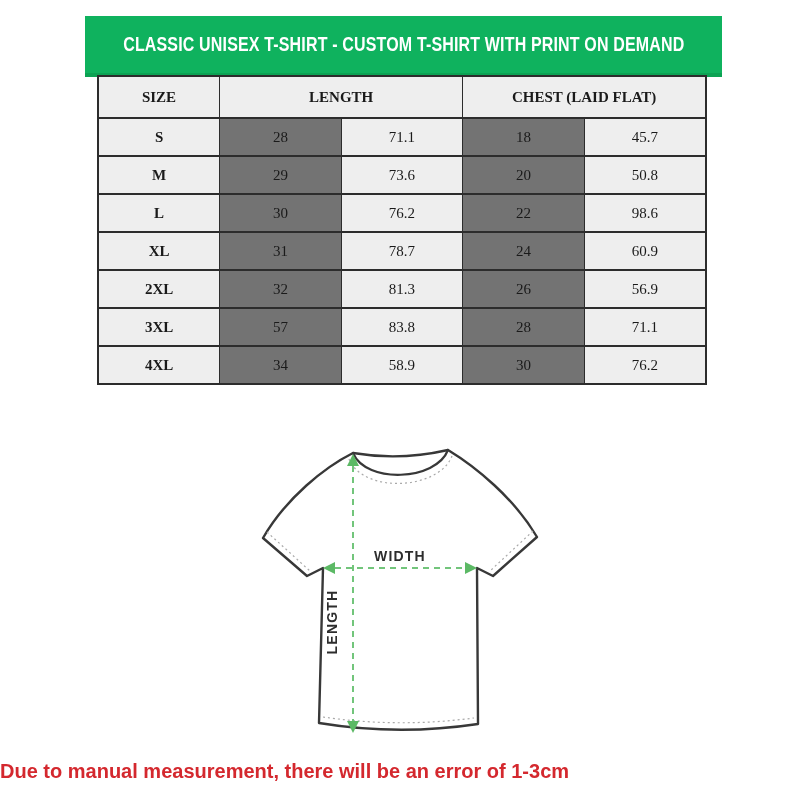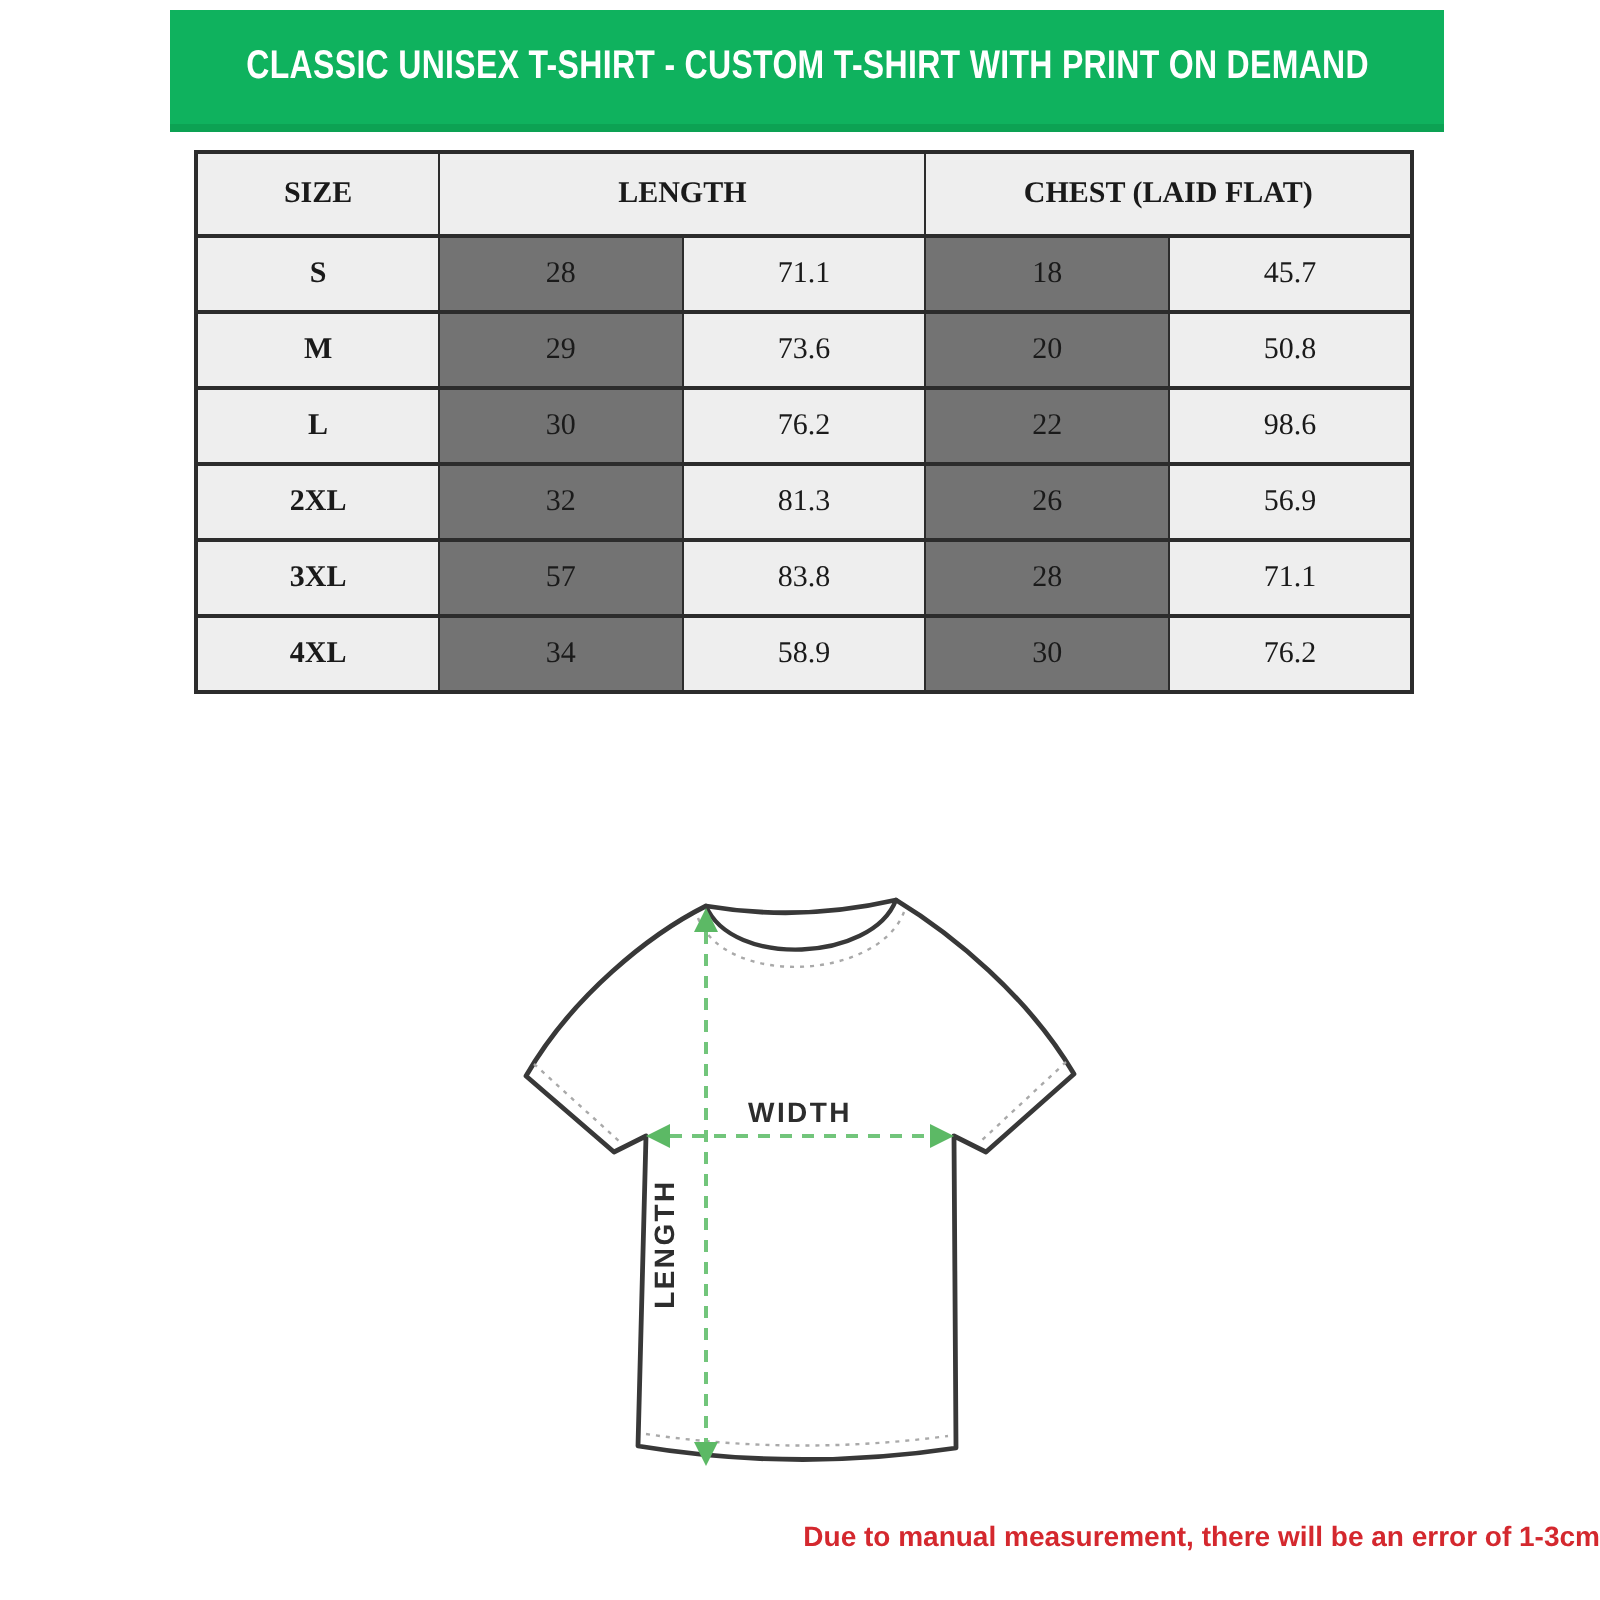--- a/index.html
+++ b/index.html
@@ -3,21 +3,21 @@
 <meta charset="utf-8">
 <style>
   html,body{margin:0;padding:0;background:#ffffff;}
   .page{
     position:relative;width:800px;height:800px;background:#ffffff;overflow:hidden;
     font-family:"Liberation Sans", sans-serif;color:#1a1a1a;
   }
 
   
   .banner{
-    position:absolute;left:85px;top:5px;width:637px;height:57px;
+    position:absolute;left:85px;top:16px;width:637px;height:57px;
     background:#0fb25e;border-bottom:4px solid #0ca253;
     display:flex;align-items:center;justify-content:center;
   }
   .banner-title{
     color:#ffffff;font-weight:bold;font-size:20px;letter-spacing:.2px;
     white-space:nowrap;transform:scaleX(.8);transform-origin:center center;
   }
 
   
   table.size-table{
@@ -41,22 +41,22 @@
   
   .diagram{position:absolute;left:250px;top:428px;width:300px;height:316px;}
   .diagram svg{display:block;}
   .diagram text{
     font-family:"Liberation Sans", sans-serif;font-weight:bold;
     font-size:14px;fill:#2d2d2d;letter-spacing:1.2px;
   }
 
   
   .footer-note{
-    position:absolute;left:0;top:760px;width:800px;text-align:right;
-    font-weight:bold;font-size:14px;color:#d4282e;
+    position:absolute;left:0;top:760px;width:800px;text-align:left;
+    font-weight:bold;font-size:20px;color:#d4282e;
   }
 </style>
 </head>
 <body>
 
 <div class="page">
 
   <div class="banner">
     <div class="banner-title">CLASSIC UNISEX T-SHIRT - CUSTOM T-SHIRT WITH PRINT ON DEMAND</div>
   </div>
@@ -90,20 +90,27 @@
         <td class="cell-cm">73.6</td>
         <td class="cell-in">20</td>
         <td class="cell-cm">50.8</td>
       </tr>
       <tr>
         <td class="cell-size">L</td>
         <td class="cell-in">30</td>
         <td class="cell-cm">76.2</td>
         <td class="cell-in">22</td>
         <td class="cell-cm">98.6</td>
+      </tr>
+      <tr>
+        <td class="cell-size">XL</td>
+        <td class="cell-in">31</td>
+        <td class="cell-cm">78.7</td>
+        <td class="cell-in">24</td>
+        <td class="cell-cm">60.9</td>
       </tr>
       <tr>
         <td class="cell-size">2XL</td>
         <td class="cell-in">32</td>
         <td class="cell-cm">81.3</td>
         <td class="cell-in">26</td>
         <td class="cell-cm">56.9</td>
       </tr>
       <tr>
         <td class="cell-size">3XL</td>

